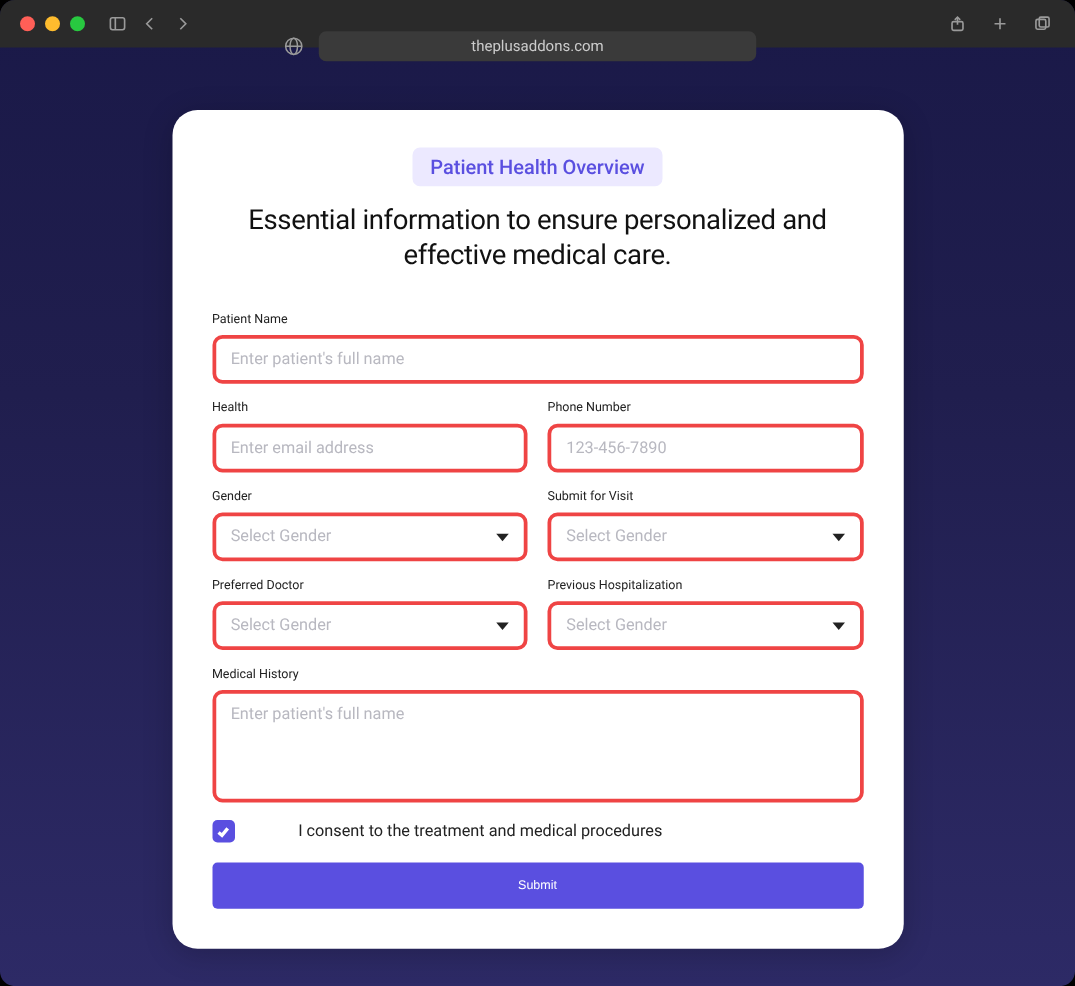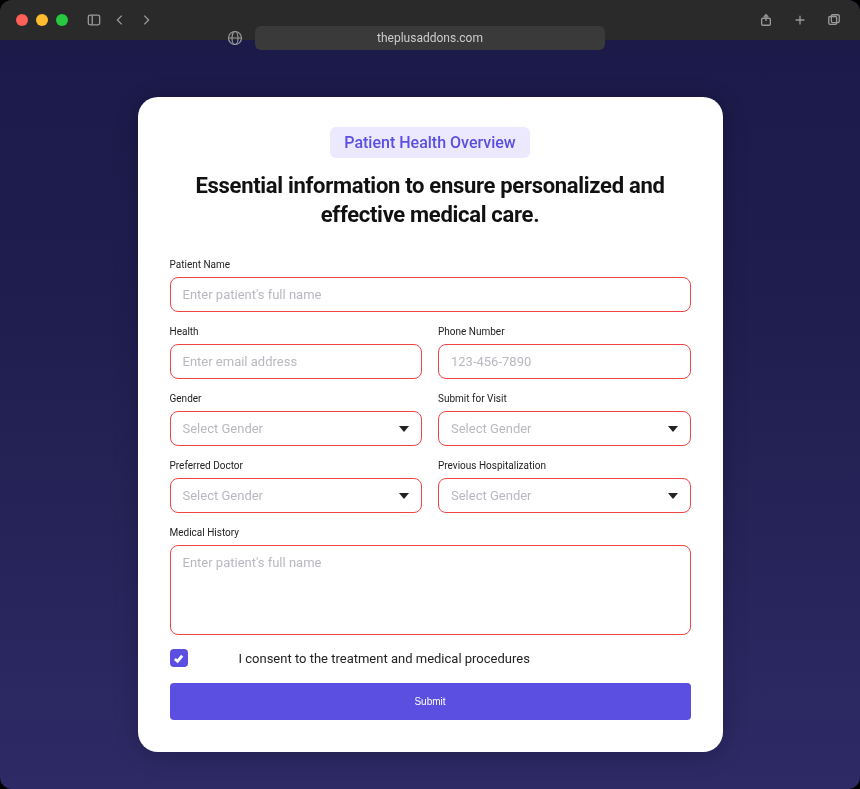--- a/index.html
+++ b/index.html
@@ -77,39 +77,39 @@
     background: #ece9ff;
     color: #5a4fe0;
     font-size: 16px;
     font-weight: 500;
     padding: 6px 14px;
     border-radius: 6px;
   }
   .headline {
     text-align: center;
     font-size: 22px;
-    font-weight: 700;
+    font-weight: 400;
     color: #111;
     line-height: 1.3;
     letter-spacing: -0.3px;
     margin-bottom: 30px;
     padding: 0 20px;
   }
   .form-row { display: flex; gap: 16px; margin-bottom: 14px; }
   .form-row.single .field { flex: 1; }
   .field { flex: 1; display: flex; flex-direction: column; }
   .field-label {
     font-size: 10px;
     color: #222;
     margin-bottom: 7px;
     font-weight: 400;
   }
   .text-input, .select-input, .textarea-input {
     width: 100%;
-    border: 1px solid #ef4444;
+    border: 3px solid #ef4444;
     border-radius: 8px;
     padding: 9px 12px;
     font-size: 13px;
     color: #222;
     font-family: inherit;
     background: #fff;
     outline: none;
   }
   .text-input::placeholder, .textarea-input::placeholder { color: #b8b8c0; }
   .select-input {

